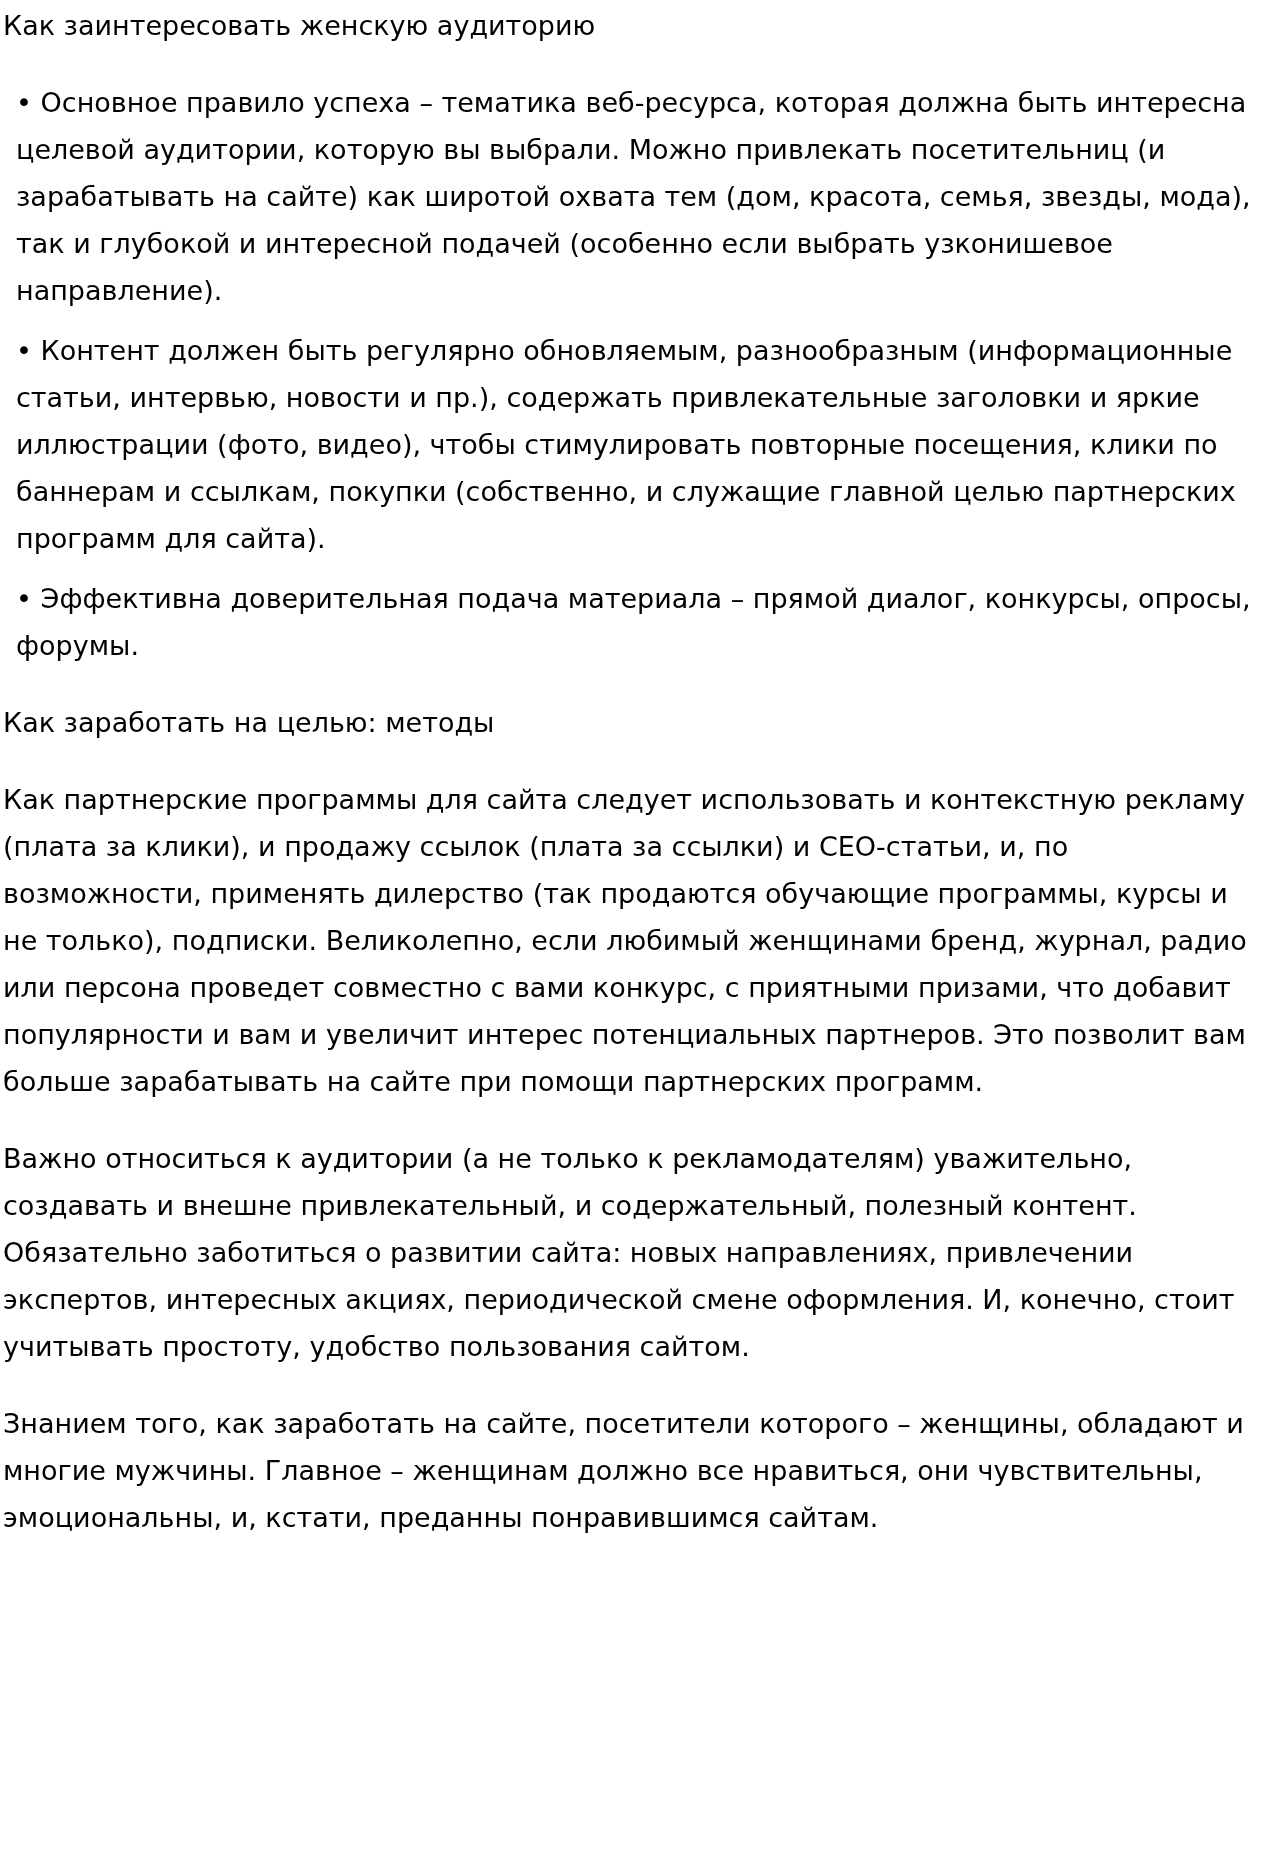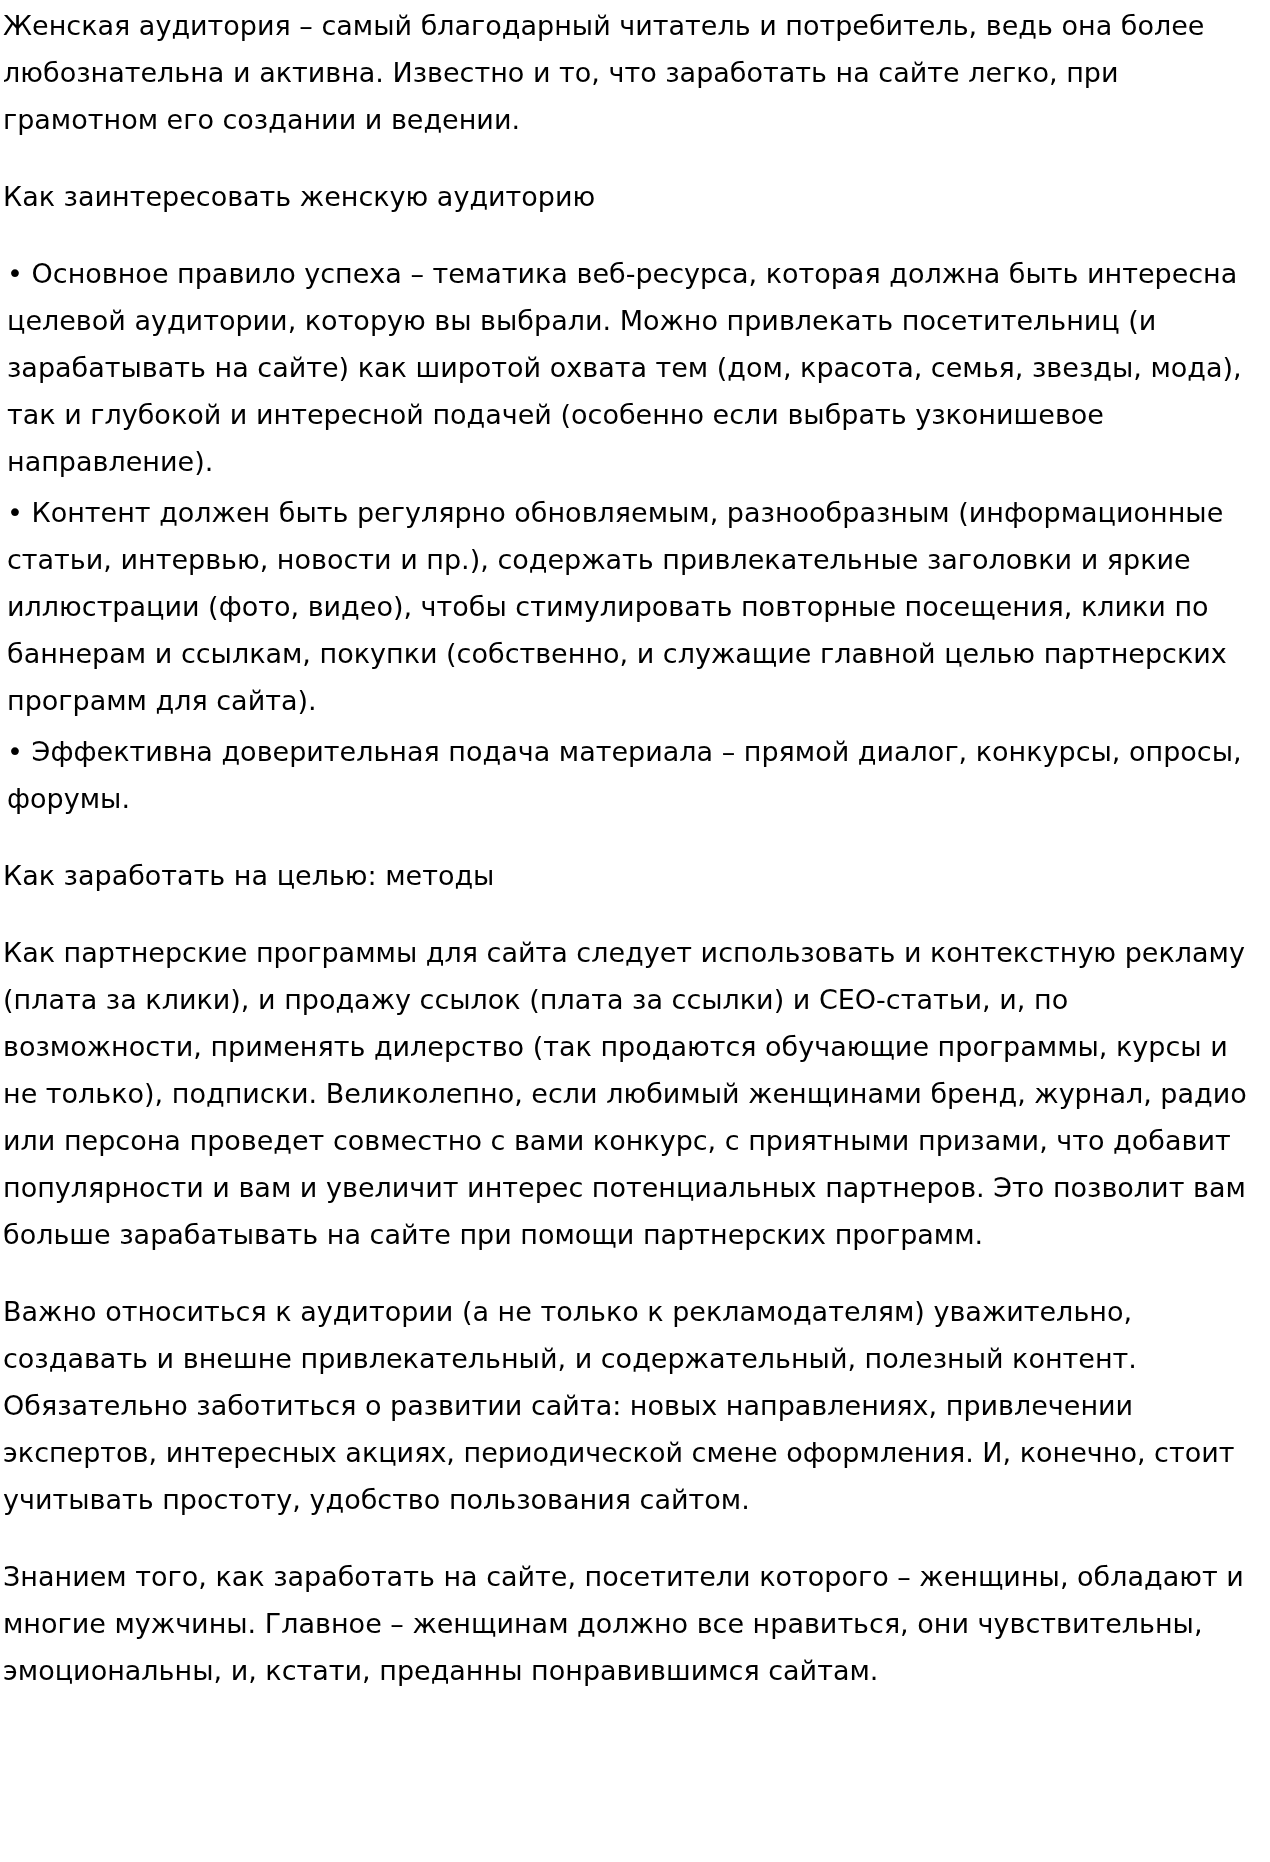--- a/index.html
+++ b/index.html
@@ -21,31 +21,30 @@
     padding: 2px 4px 0 3px;
   }
   .para, .bullet-group {
     margin: 0 0 30px 0;
     padding: 0;
   }
   .heading {
     font-weight: 400; 
   }
   .bullet-item {
-    margin: 4px;
+    margin: 13px;
   }
   .bullet {
     display: inline;
   }
 </style>
 </head>
 <body style="background: rgb(255, 255, 255); color: rgb(0, 0, 0);">
 
 <main class="article">
-    <p class="para">Женская аудитория – самый благодарный читатель и потребитель, ведь она более любознательна и активна. Известно и то, что заработать на сайте легко, при грамотном его создании и ведении.</p>
     <p class="para heading">Как заинтересовать женскую аудиторию</p>
     <div class="bullet-group">
       <div class="bullet-item"><span class="bullet">•</span> <span>Основное правило успеха – тематика веб-ресурса, которая должна быть интересна целевой аудитории, которую вы выбрали. Можно привлекать посетительниц (и зарабатывать на сайте) как широтой охвата тем (дом, красота, семья, звезды, мода), так и глубокой и интересной подачей (особенно если выбрать узконишевое направление).</span></div>
       <div class="bullet-item"><span class="bullet">•</span> <span>Контент должен быть регулярно обновляемым, разнообразным (информационные статьи, интервью, новости и пр.), содержать привлекательные заголовки и яркие иллюстрации (фото, видео), чтобы стимулировать повторные посещения, клики по баннерам и ссылкам, покупки (собственно, и служащие главной целью партнерских программ для сайта).</span></div>
       <div class="bullet-item"><span class="bullet">•</span> <span>Эффективна доверительная подача материала – прямой диалог, конкурсы, опросы, форумы.</span></div>
     </div>
     <p class="para heading">Как заработать на целью: методы</p>
     <p class="para">Как партнерские программы для сайта следует использовать и контекстную рекламу (плата за клики), и продажу ссылок (плата за ссылки) и СЕО-статьи, и, по возможности, применять дилерство (так продаются обучающие программы, курсы и не только), подписки. Великолепно, если любимый женщинами бренд, журнал, радио или персона проведет совместно с вами конкурс, с приятными призами, что добавит популярности и вам и увеличит интерес потенциальных партнеров. Это позволит вам больше зарабатывать на сайте при помощи партнерских программ.</p>
     <p class="para">Важно относиться к аудитории (а не только к рекламодателям) уважительно, создавать и внешне привлекательный, и содержательный, полезный контент. Обязательно заботиться о развитии сайта: новых направлениях, привлечении экспертов, интересных акциях, периодической смене оформления. И, конечно, стоит учитывать простоту, удобство пользования сайтом.</p>
     <p class="para">Знанием того, как заработать на сайте, посетители которого – женщины, обладают и многие мужчины. Главное – женщинам должно все нравиться, они чувствительны, эмоциональны, и, кстати, преданны понравившимся сайтам.</p>

